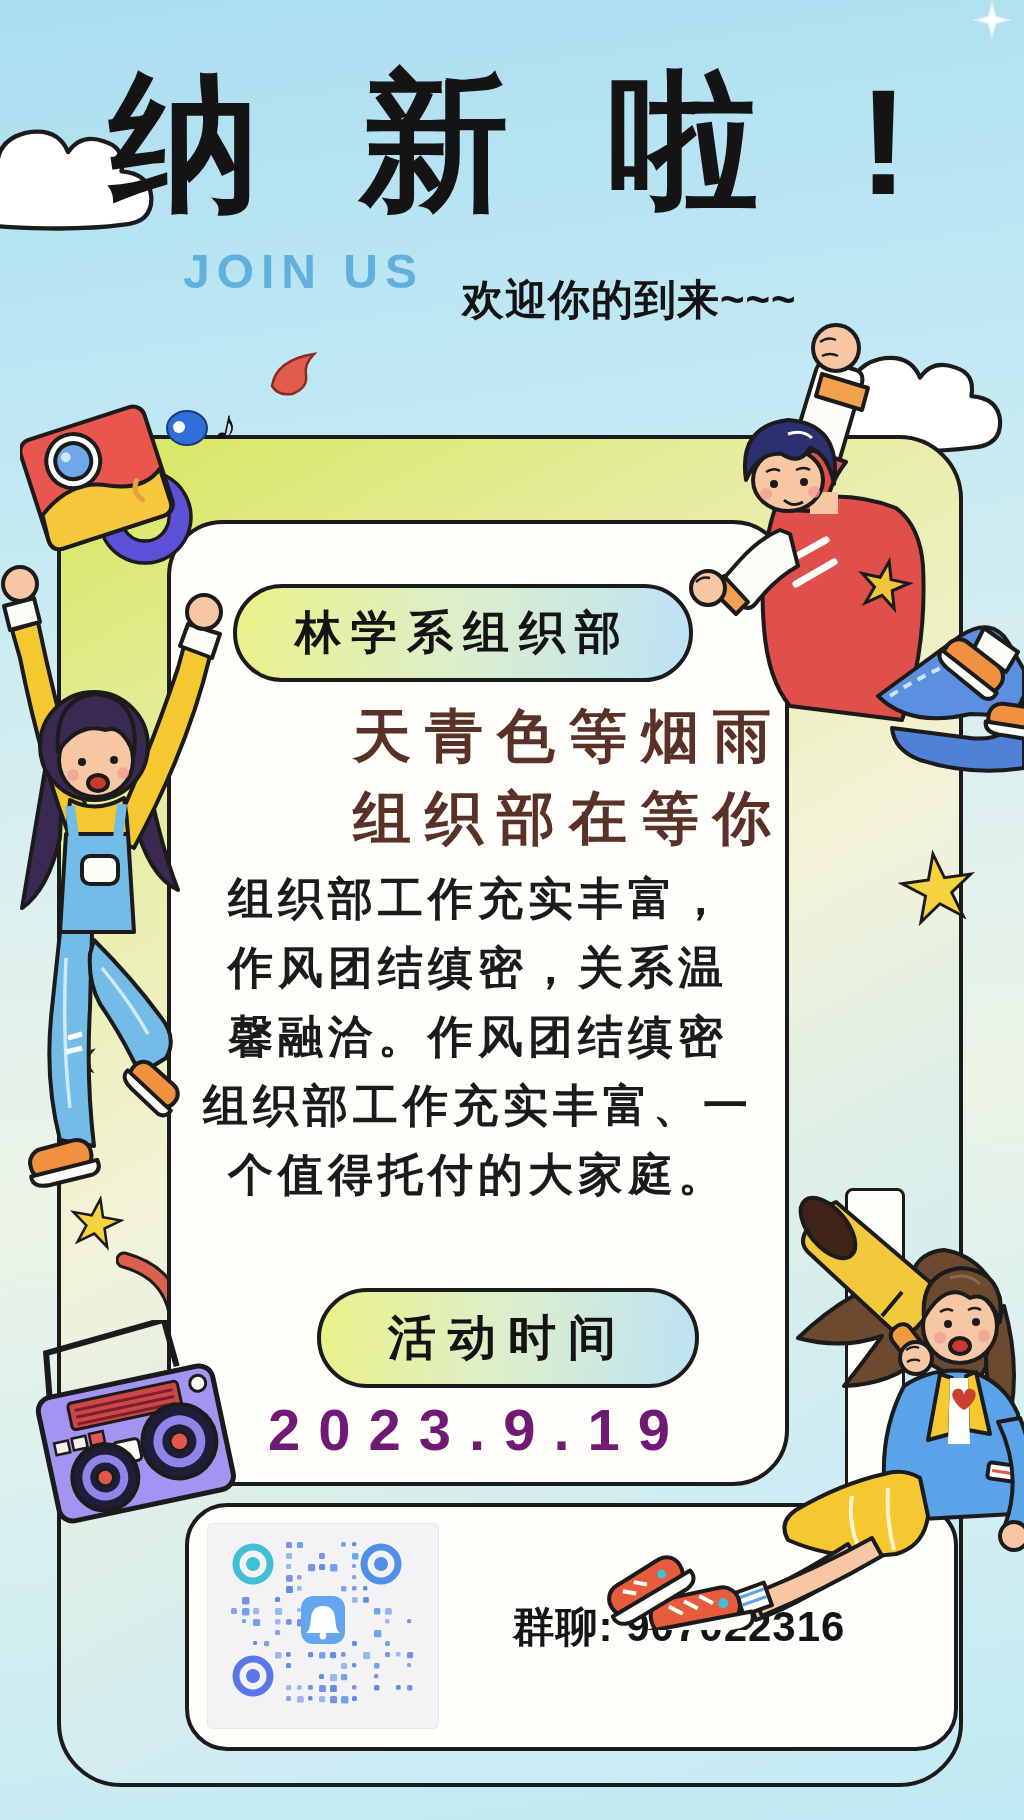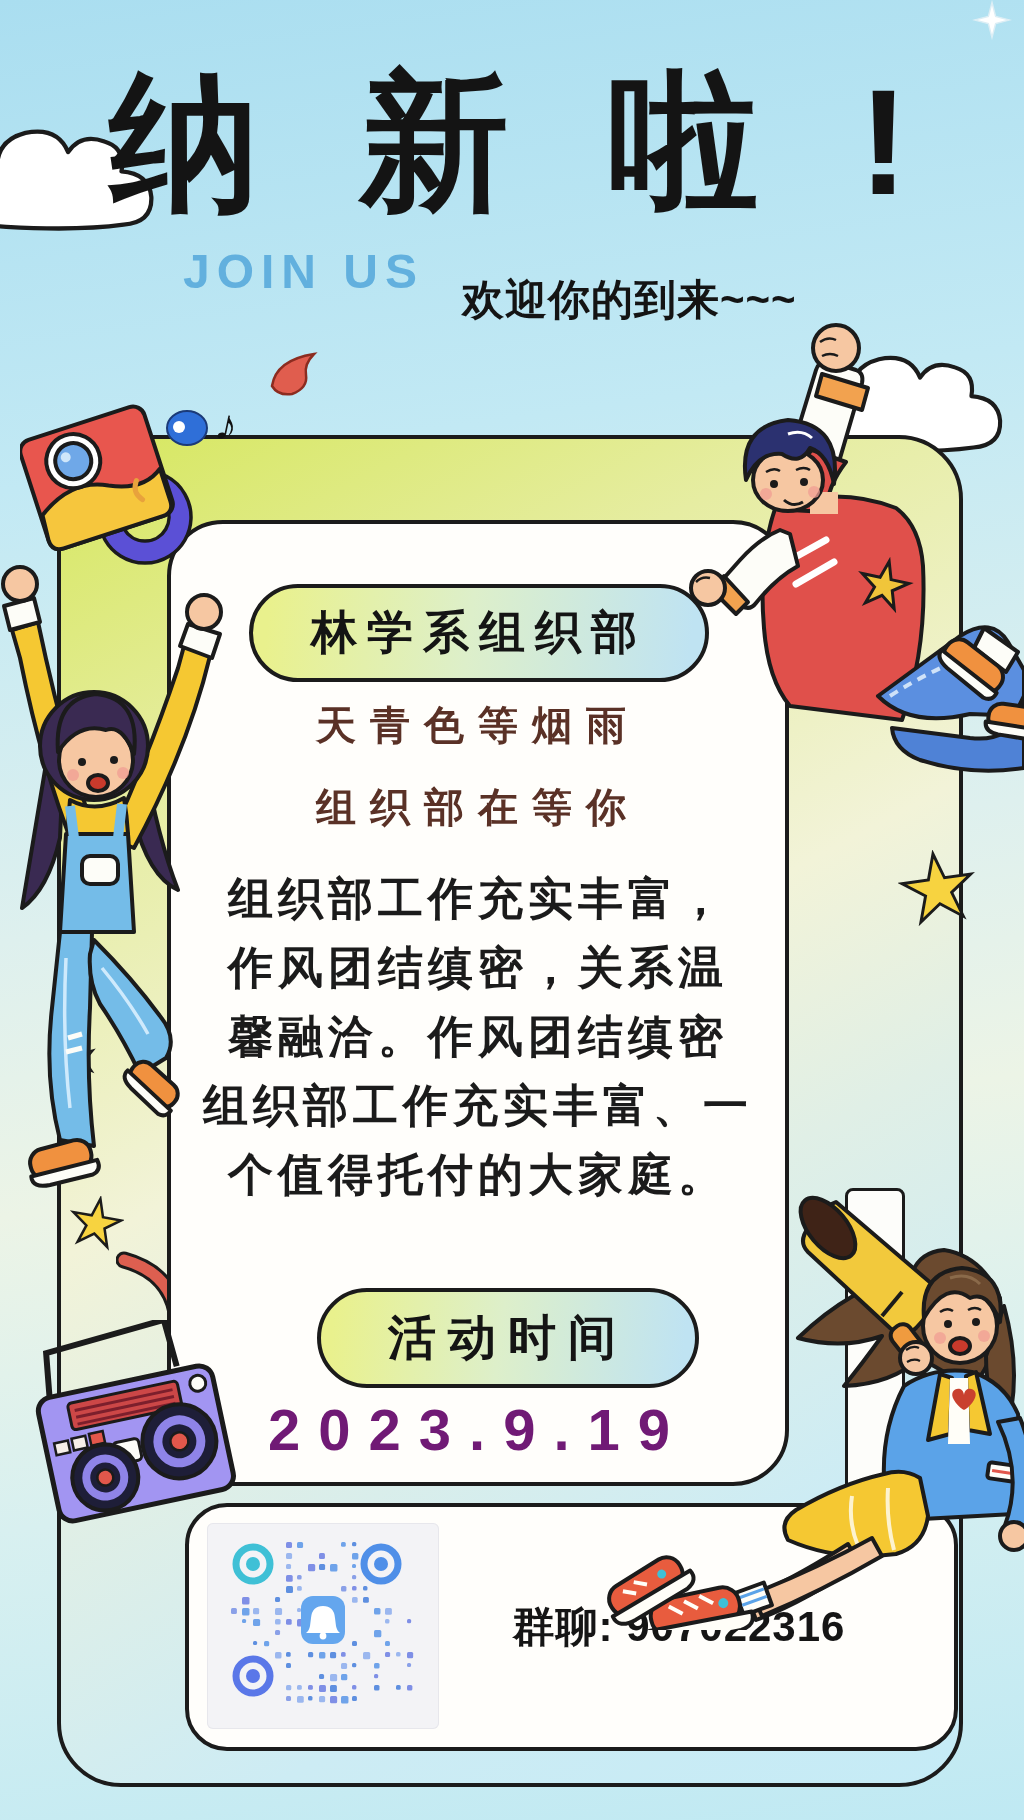--- a/index.html
+++ b/index.html
@@ -30,23 +30,23 @@
   }
   .qr-card{
     left:185px;top:1503px;width:765px;height:240px;
     border:4px solid #1b1b1b;border-radius:42px;background:#fffefb;
   }
   .pill{
     position:absolute;display:flex;align-items:center;justify-content:center;
     border:4px solid #1b1b1b;border-radius:50px;color:#141414;font-weight:900;
     background:linear-gradient(97deg,#e9f18d 4%,#ddefca 48%,#bfe3f2 96%);
   }
-  .org-badge{left:78px;top:60px;width:452px;height:90px;font-size:46px;letter-spacing:10px;font-family:Liberation Serif, serif;}
+  .org-badge{left:62px;top:60px;width:452px;height:90px;font-size:46px;letter-spacing:10px;font-family:Liberation Serif, serif;}
   .time-badge{left:146px;top:764px;width:374px;height:92px;font-size:48px;letter-spacing:12px;}
-  .slogan{left:0;width:100%;text-align:center;font-weight:900;color:#5a3126;font-size:40px;letter-spacing:14px;}
+  .slogan{left:0;width:100%;text-align:right;font-weight:900;color:#5a3126;font-size:58px;letter-spacing:14px;}
   .slogan-1{top:174px;} .slogan-2{top:256px;}
   .body-text{left:0;top:340px;width:100%;text-align:center;}
   .body-line{font-size:45px;font-weight:900;color:#1b1b1b;letter-spacing:5px;line-height:69px;white-space:nowrap;}
   .event-date{left:0;top:872px;width:100%;text-align:center;font-size:58px;font-weight:900;color:#701a75;letter-spacing:18px;}
   
   .qr-box{left:18px;top:16px;width:232px;height:206px;background:#f3f3f6;border-radius:6px;box-shadow:0 0 0 1px #e7e7ec inset;}
   .qr-box svg{position:absolute;left:16px;top:13px;}
   .group-chat{left:255px;top:0;width:470px;height:100%;display:flex;align-items:center;justify-content:center;
     font-size:42px;font-weight:600;color:#151515;letter-spacing:1px;}
   

